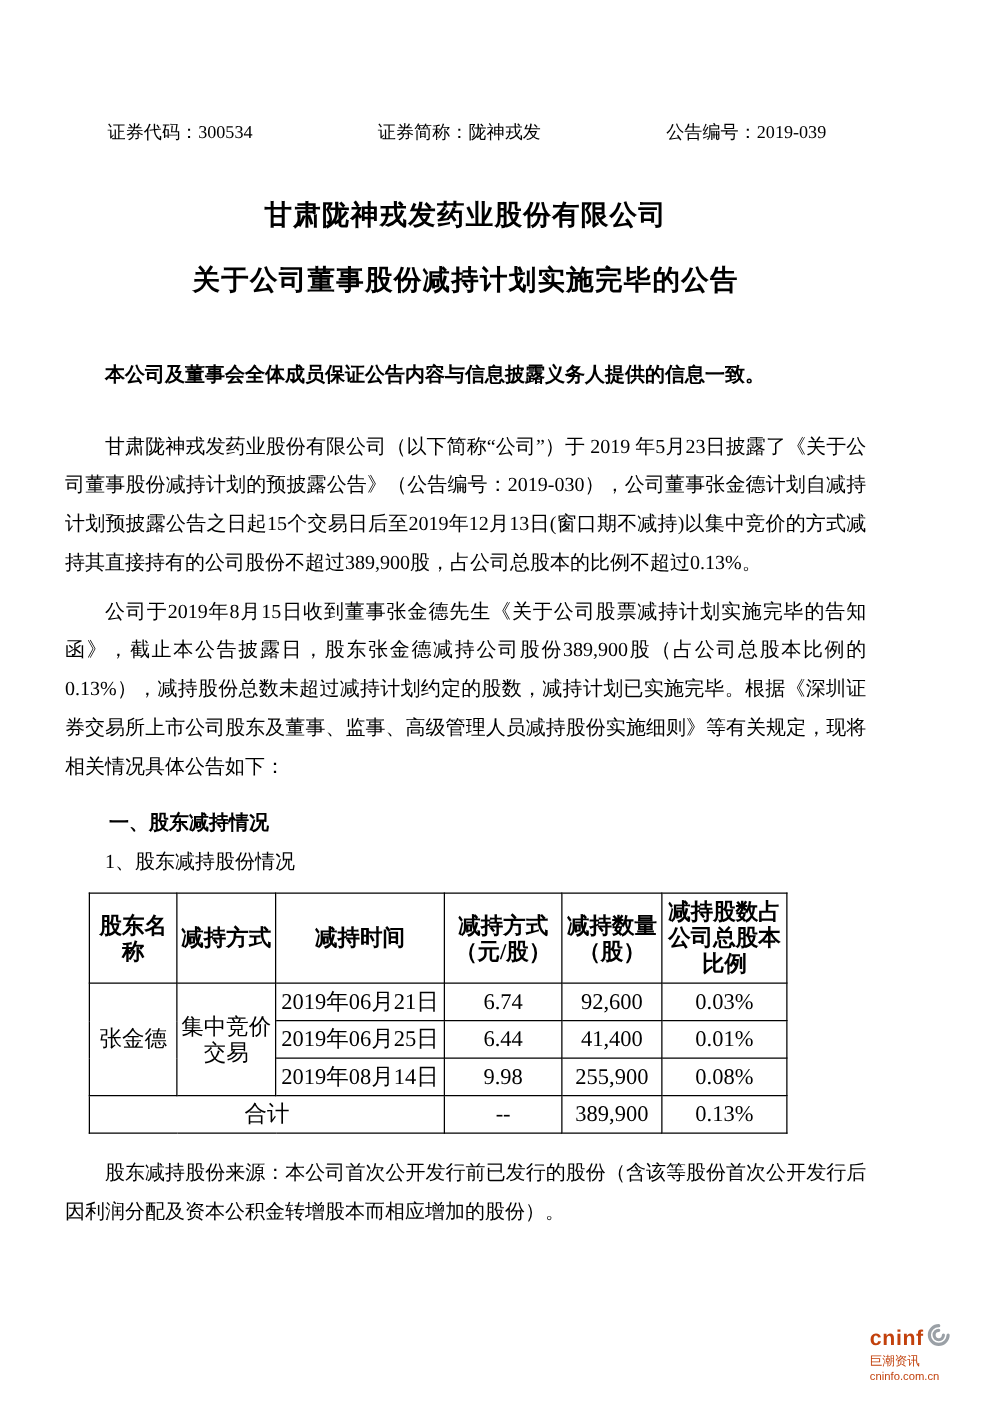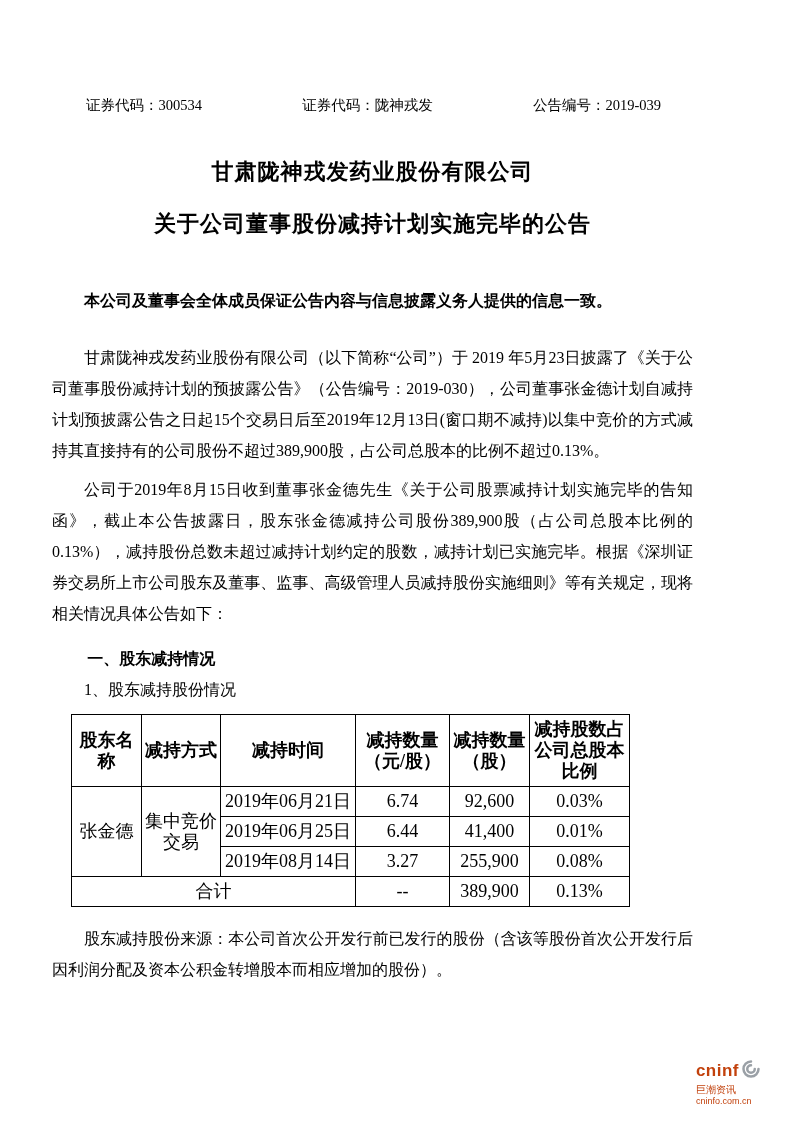--- a/index.html
+++ b/index.html
@@ -109,21 +109,21 @@
   .logo-name { font-size: 10px; margin-top: 1px; }
   .logo-url { font-size: 9px; }
 </style>
 </head>
 <body>
 
 <div class="page">
 
   <div class="doc-header">
     <span>证券代码：300534</span>
-    <span>证券代码：陇神戎发</span>
+    <span>证券简称：陇神戎发</span>
     <span>公告编号：2019-039</span>
   </div>
 
   <div class="title">甘肃陇神戎发药业股份有限公司</div>
   <div class="title second">关于公司董事股份减持计划实施完毕的公告</div>
 
   <div class="statements">
     <p class="para statement">本公司及董事会全体成员保证公告内容与信息披露义务人提供的信息一致。</p>
   </div>
 
@@ -140,21 +140,21 @@
         <col class="c3">
         <col class="c4">
         <col class="c5">
         <col class="c6">
     </colgroup>
     <thead>
       <tr>
         <th>股东名称</th>
         <th>减持方式</th>
         <th>减持时间</th>
-        <th>减持数量（元/股）</th>
+        <th>减持方式（元/股）</th>
         <th>减持数量（股）</th>
         <th>减持股数占公司总股本比例</th>
       </tr>
     </thead>
     <tbody>
       <tr>
         <td rowspan="3">张金德</td>
         <td rowspan="3">集中竞价交易</td>
         <td>2019年06月21日</td>
         <td>6.74</td>
@@ -162,21 +162,21 @@
         <td>0.03%</td>
       </tr>
       <tr>
         <td>2019年06月25日</td>
         <td>6.44</td>
         <td>41,400</td>
         <td>0.01%</td>
       </tr>
       <tr>
         <td>2019年08月14日</td>
-        <td>3.27</td>
+        <td>9.98</td>
         <td>255,900</td>
         <td>0.08%</td>
       </tr>
       <tr>
         <td colspan="3">合计</td>
         <td>--</td>
         <td>389,900</td>
         <td>0.13%</td>
       </tr>
     </tbody>

